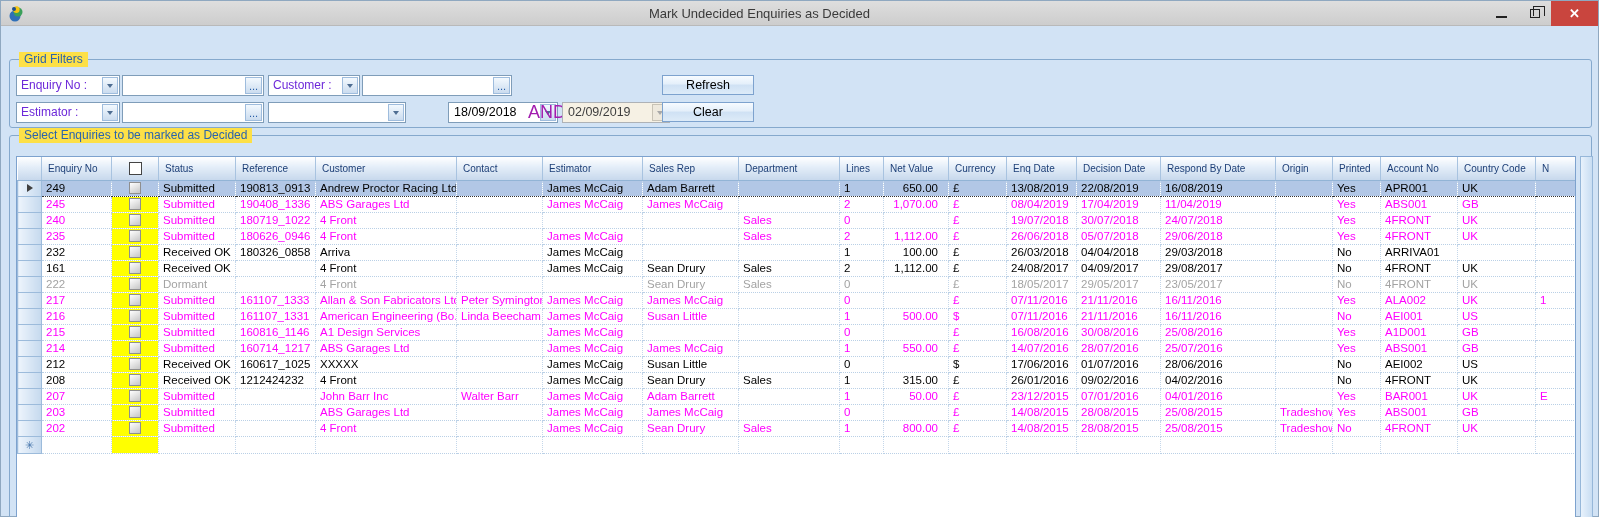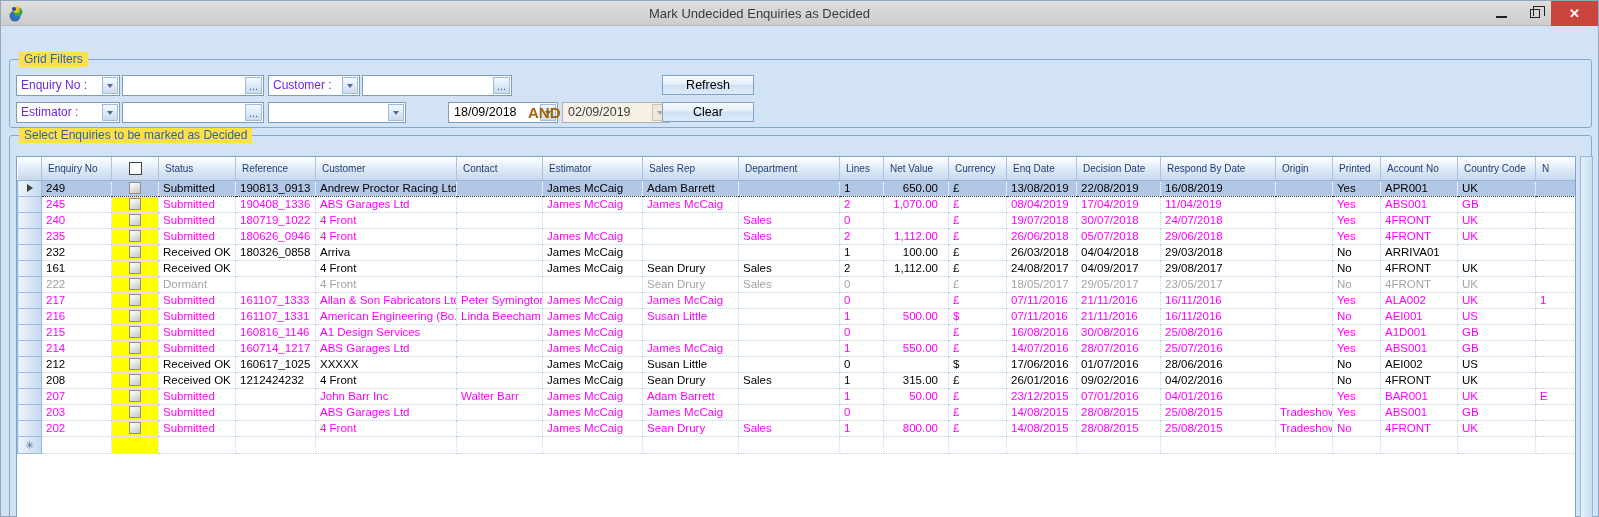--- a/index.html
+++ b/index.html
@@ -40,21 +40,21 @@
   .arrow-btn { position:absolute; right:1px; top:1px; bottom:1px; width:16px;
     background:linear-gradient(#f3f9fe,#cbdcef); border:1px solid #9ebcdd;
     display:flex; align-items:center; justify-content:center; }
   .tri { width:0; height:0; border-left:3.5px solid transparent; border-right:3.5px solid transparent;
     border-top:4px solid #4e6d92; }
   .dots-btn { position:absolute; right:1px; top:1px; bottom:1px; width:17px;
     background:linear-gradient(#f3f9fe,#cbdcef); border:1px solid #9ebcdd;
     display:flex; align-items:flex-end; justify-content:center; font-size:11px; line-height:10px;
     color:#2a5fa8; padding-bottom:2px; }
   .val { display:block; font-size:12.5px; line-height:19px; padding-left:5px; color:#000; }
-  .and-label { position:absolute; font-size:15px; font-weight:bold; color:#a16207; line-height:21px; }
+  .and-label { position:absolute; font-size:18px; font-weight:normal; color:#a21caf; line-height:21px; }
   .disabled-date { position:absolute; height:21px; background:#f6f1e4; border:1px solid #aeb2b6; }
   .disabled-date .val { color:#3f3f3f; }
   .disabled-date .arrow-btn { background:#eee9dd; border-color:#c8c3b6; }
   .disabled-date .tri { border-top-color:#a8a8a8; }
   .btn { position:absolute; height:20px; border:1px solid #7da2ce;
     background:linear-gradient(#f7fbff 0%,#e4effa 45%,#cfe1f4 50%,#ddebf8 100%);
     font-size:12.5px; color:#000; text-align:center; line-height:18px;
     font-family:"Liberation Sans",sans-serif; }
 
   

